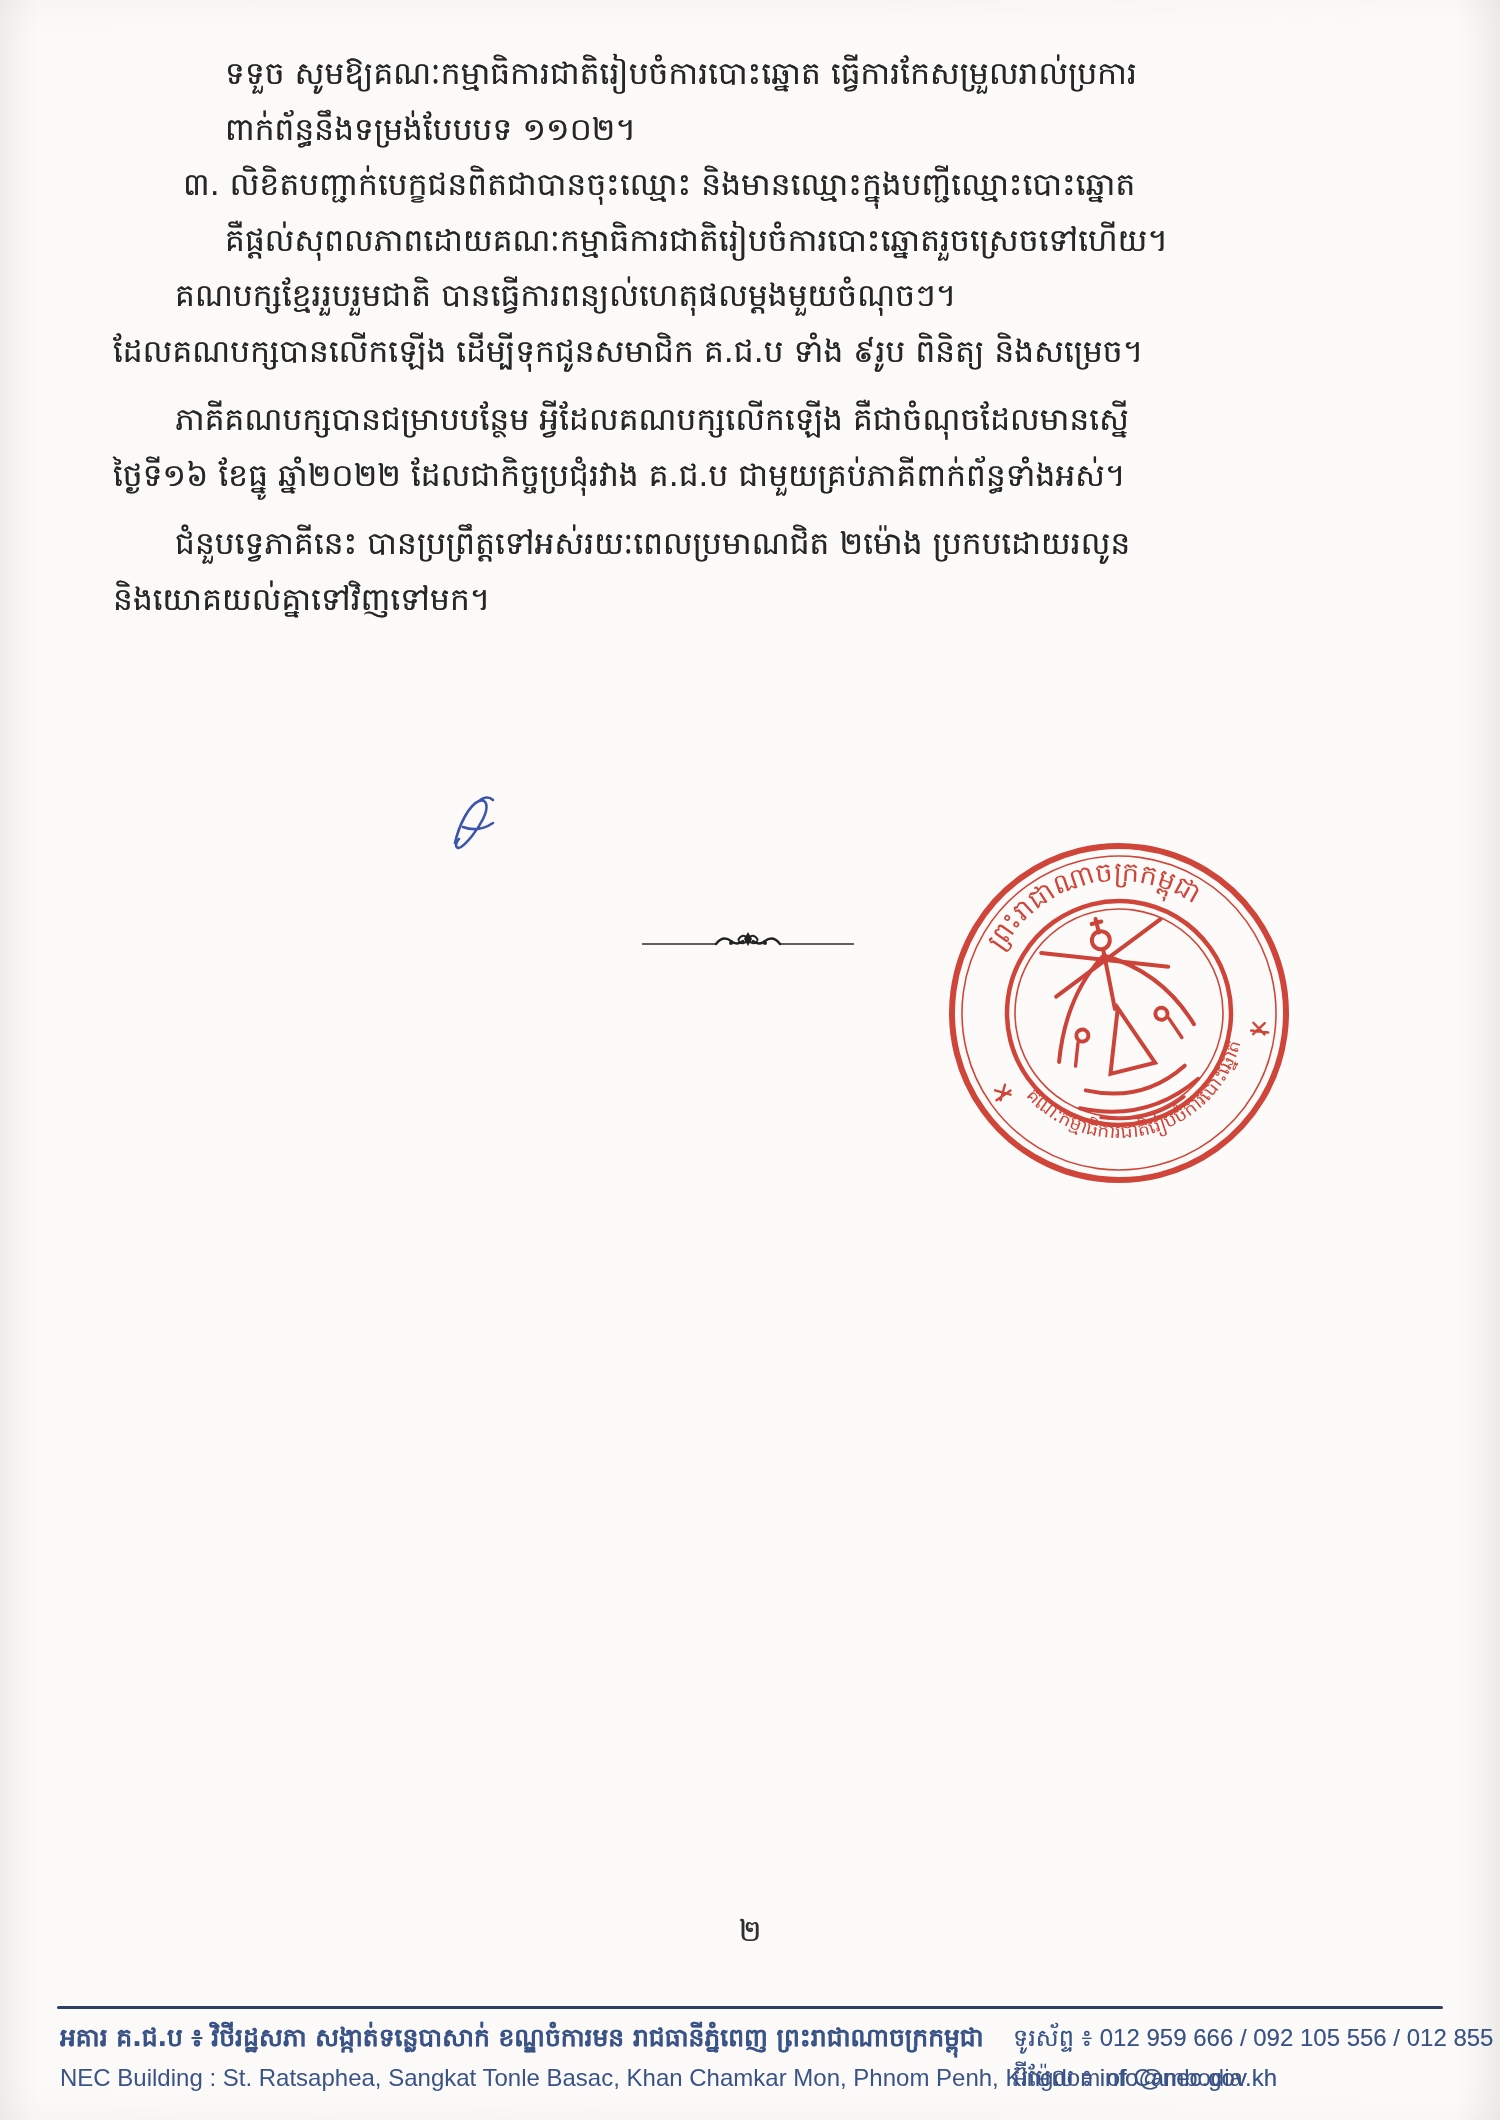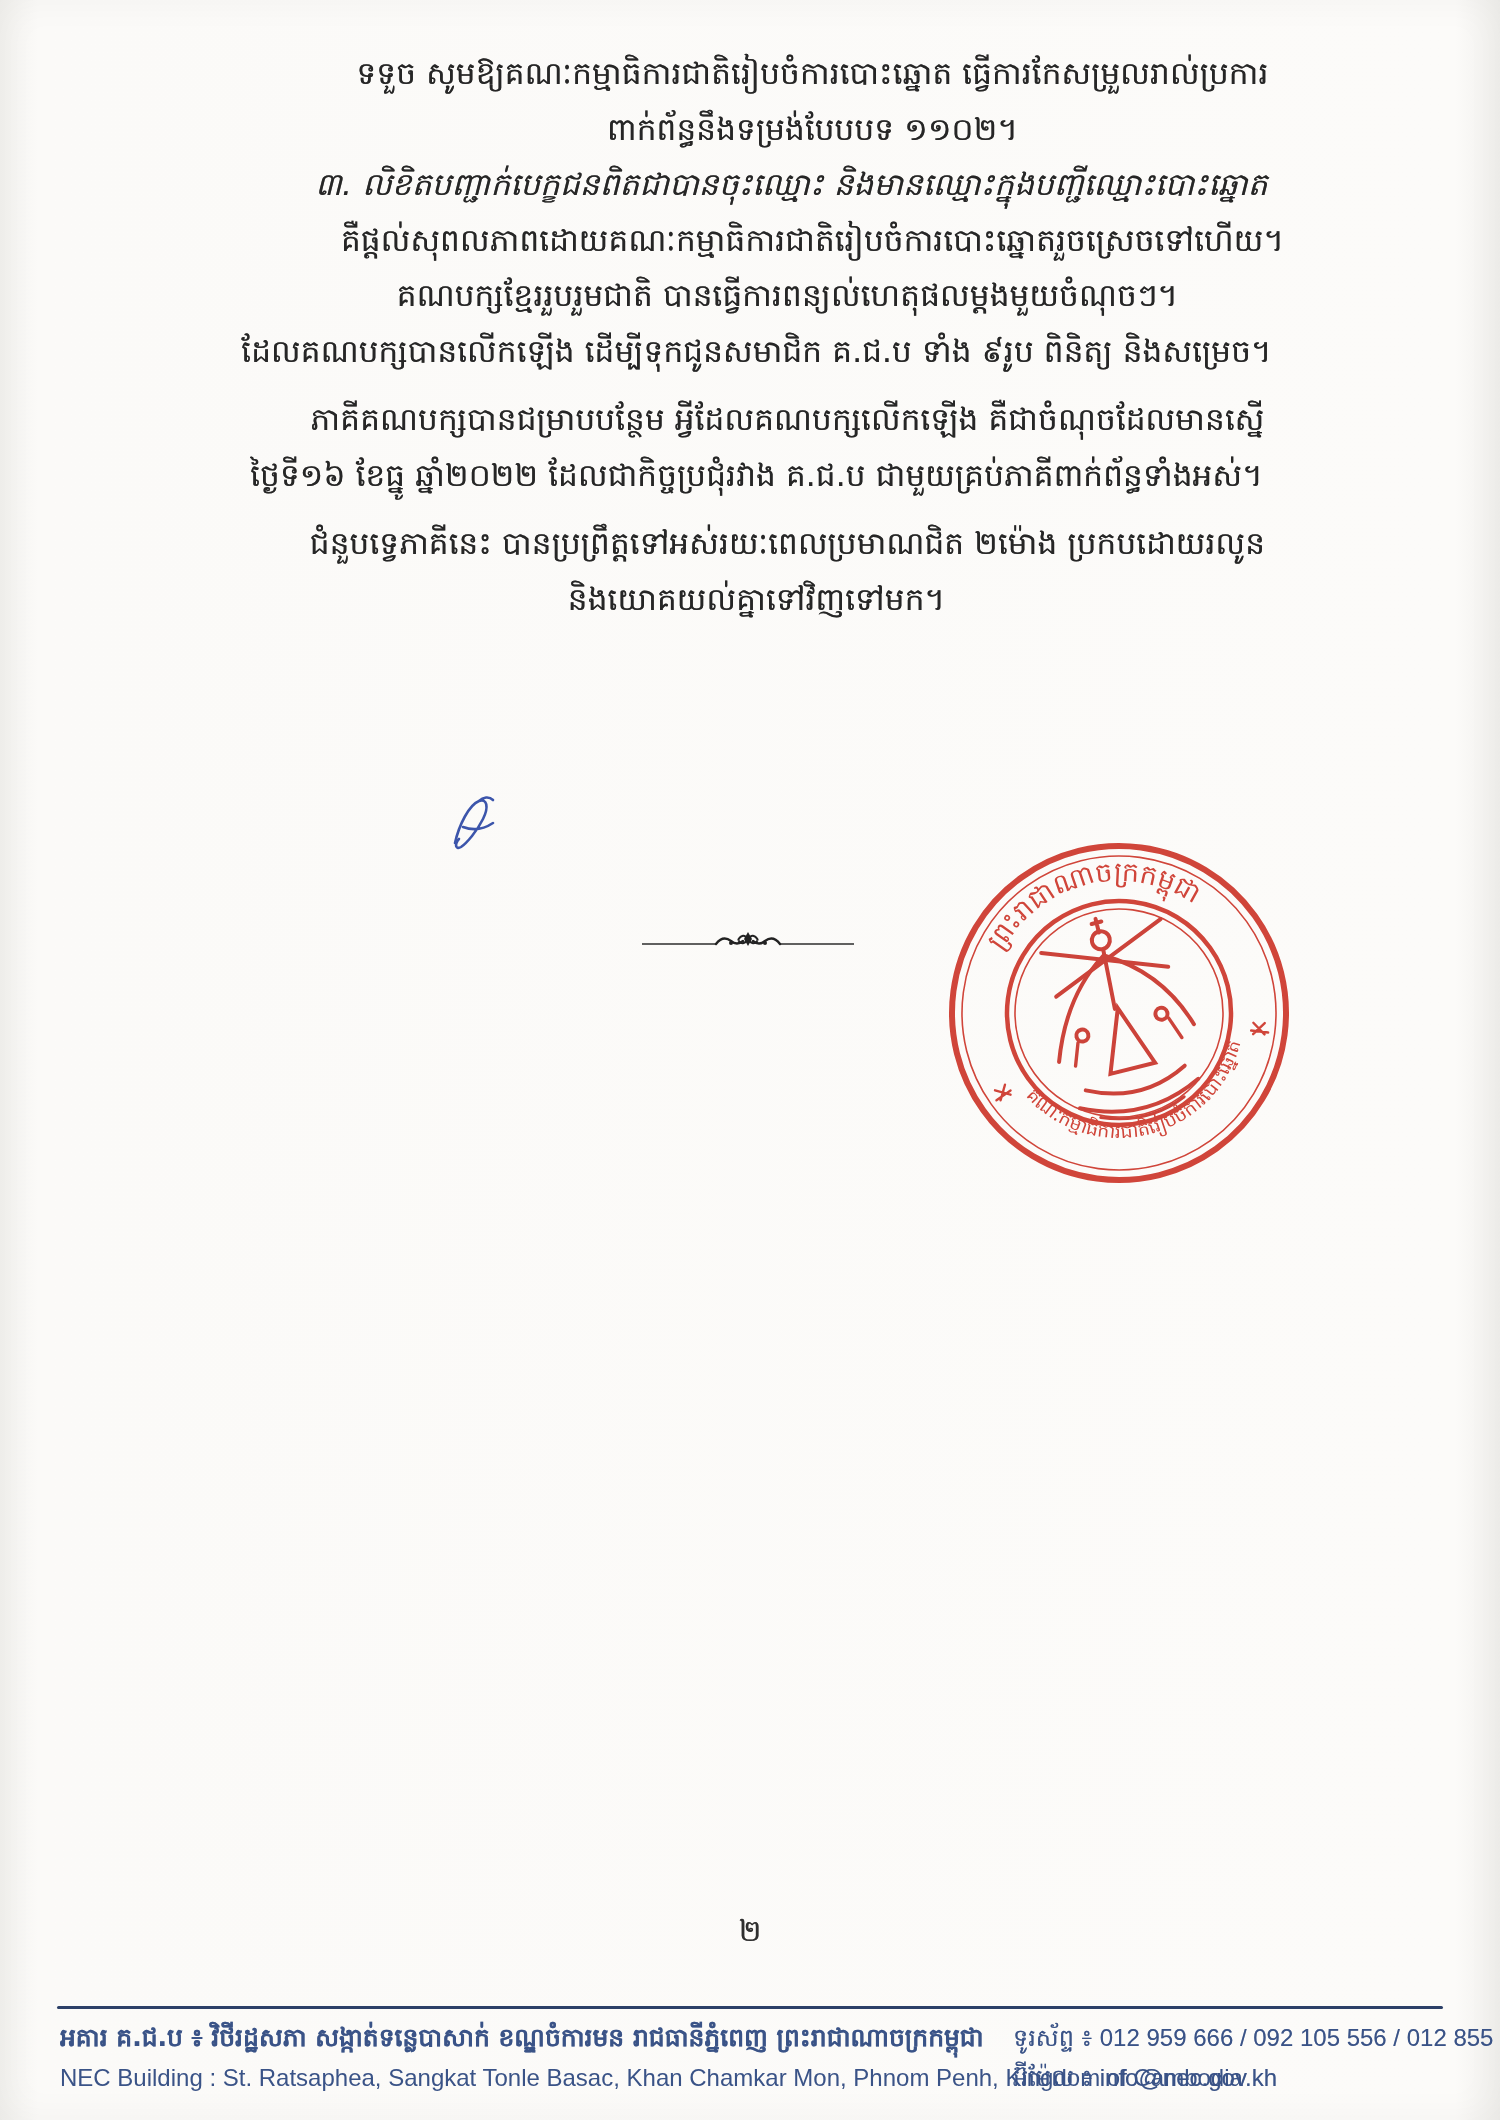--- a/index.html
+++ b/index.html
@@ -15,23 +15,23 @@
   }
   
   .doc-text{
     position:absolute;
     left:113px;right:100px;top:46px;
     font-size:31px;
     line-height:55.5px;
     letter-spacing:.2px;
     text-shadow:0 0 .5px rgba(20,20,20,.55);
   }
-  .line{white-space:nowrap;text-align:center;}
+  .line{white-space:nowrap;}
   .ind2{padding-left:112px;}      
-  .ind-num{padding-left:70px;font-style:italic;}    
+  .ind-num{padding-left:70px;}    
   .ind1{padding-left:62px;}       
   .gap{margin-top:13px;}          
 
   
   .sig{position:absolute;left:449px;top:793px;}
 
   
   .divider{position:absolute;left:642px;top:926px;}
 
   

